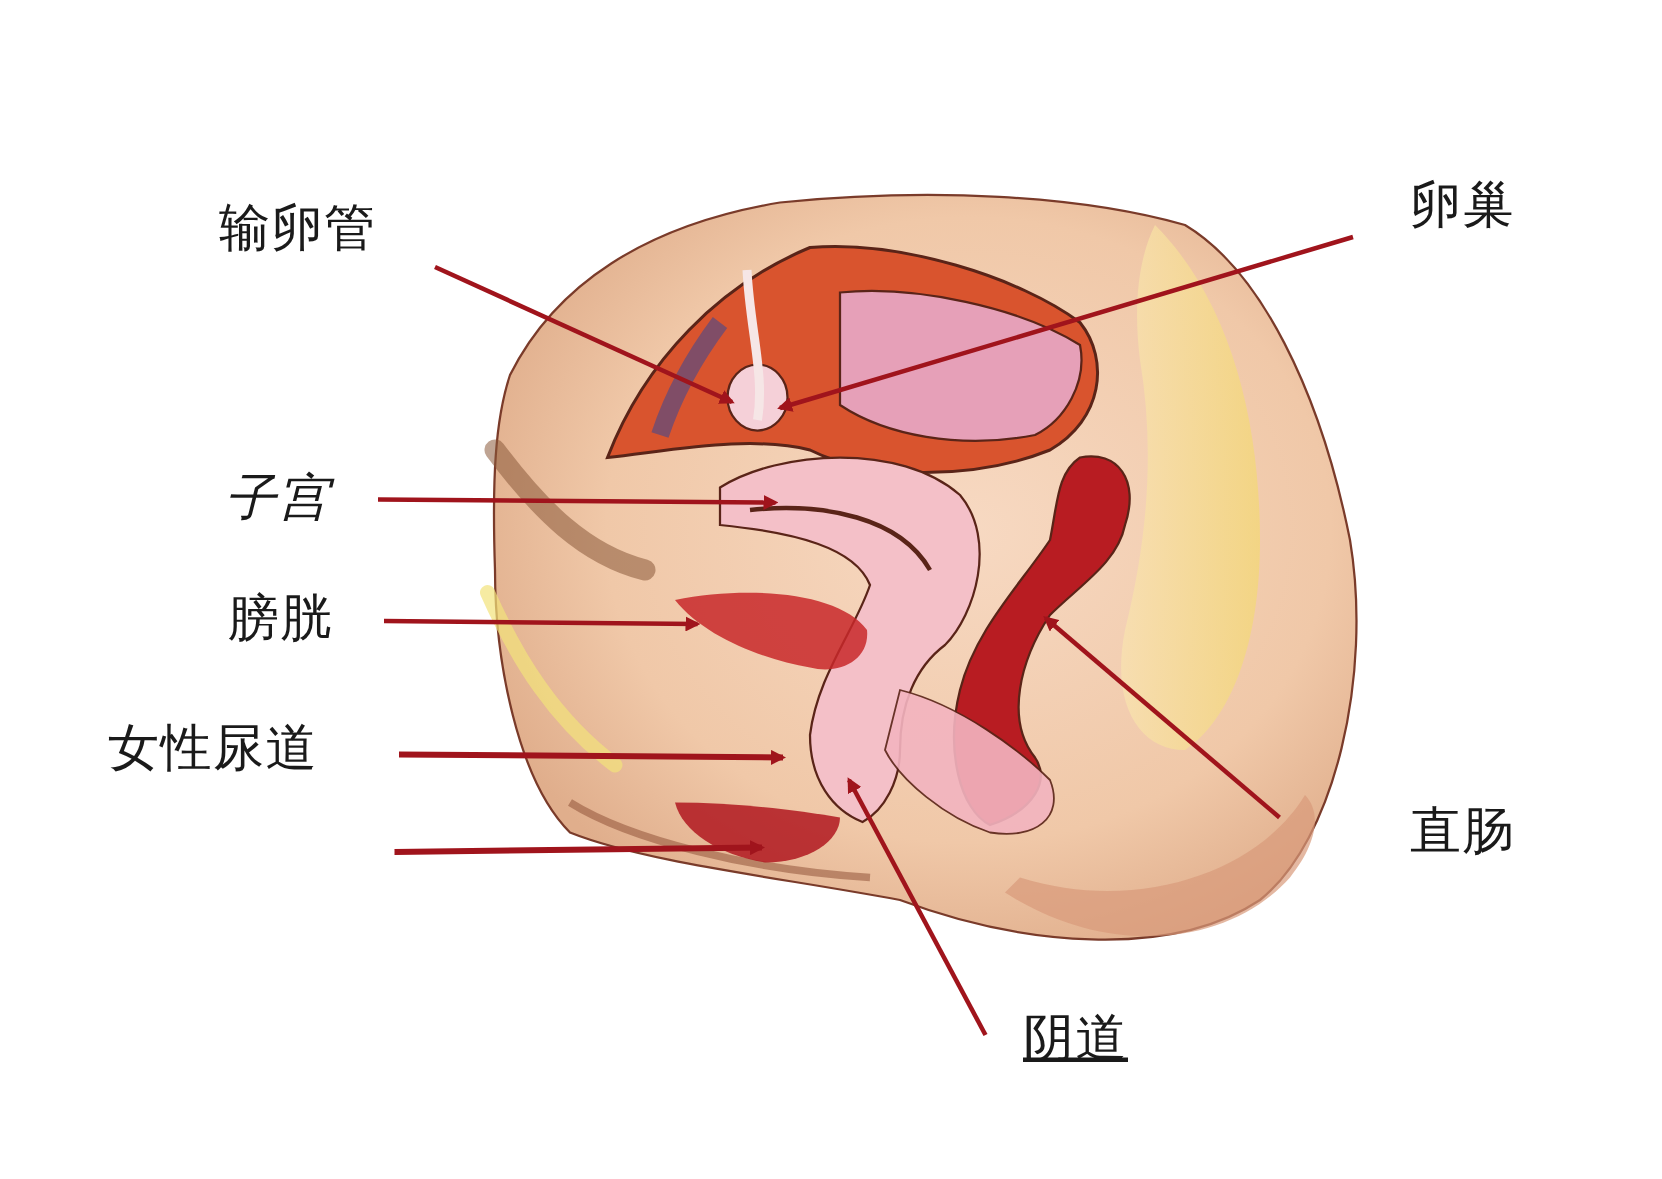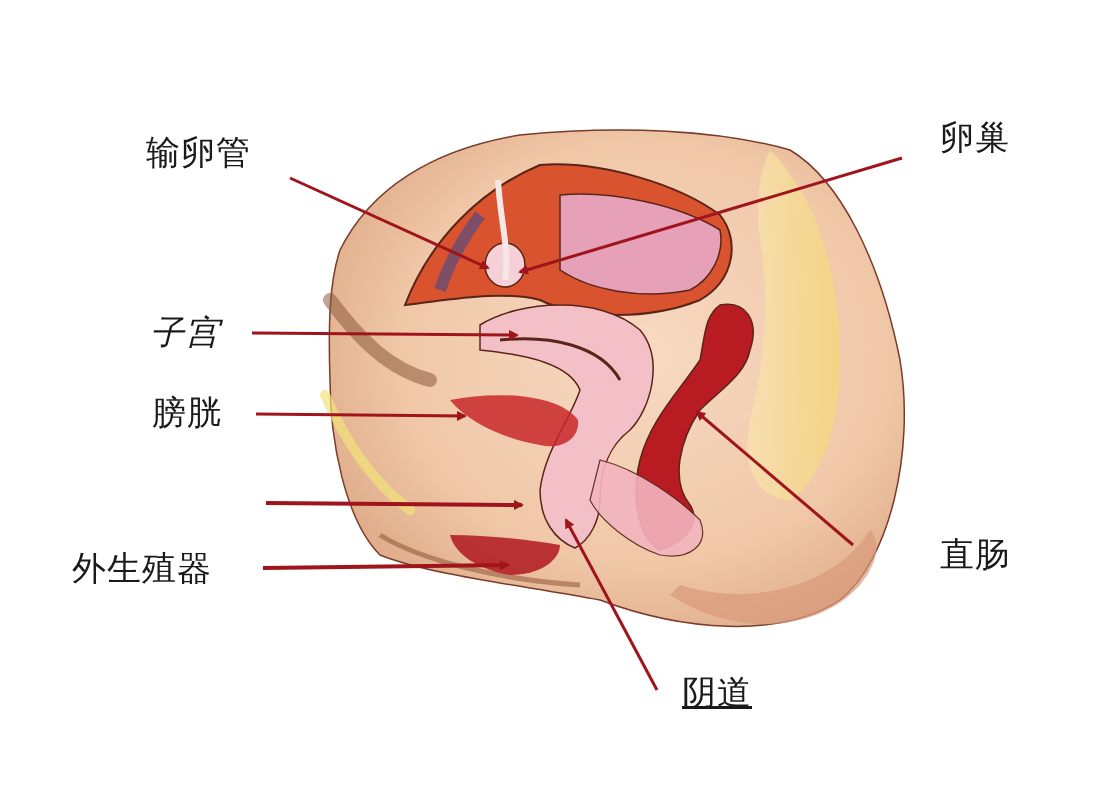--- a/index.html
+++ b/index.html
@@ -72,16 +72,16 @@
       <line x1="263" y1="568" x2="508" y2="565" marker-end="url(#arrowhead)" stroke-width="4"></line>
       <line x1="657" y1="690" x2="566" y2="520" marker-end="url(#arrowhead)"></line>
       <line x1="853" y1="545" x2="697" y2="412" marker-end="url(#arrowhead)"></line>
     </g>
   </svg>
 
   <div class="label" style="left:146px;top:135px;">输卵管</div>
   <div class="label" style="left:940px;top:120px;">卵巢</div>
   <div class="label" style="left:150px;top:315px;font-style:italic;">子宫</div>
   <div class="label" style="left:152px;top:395px;">膀胱</div>
-  <div class="label" style="left:72px;top:551px;">外生殖器</div>
+  <div class="label" style="left:72px;top:482px;">女性尿道</div>
   <div class="label" style="left:682px;top:675px;text-decoration:underline;">阴道</div>
   <div class="label" style="left:940px;top:537px;">直肠</div>
 </div>
 
 </body></html>

